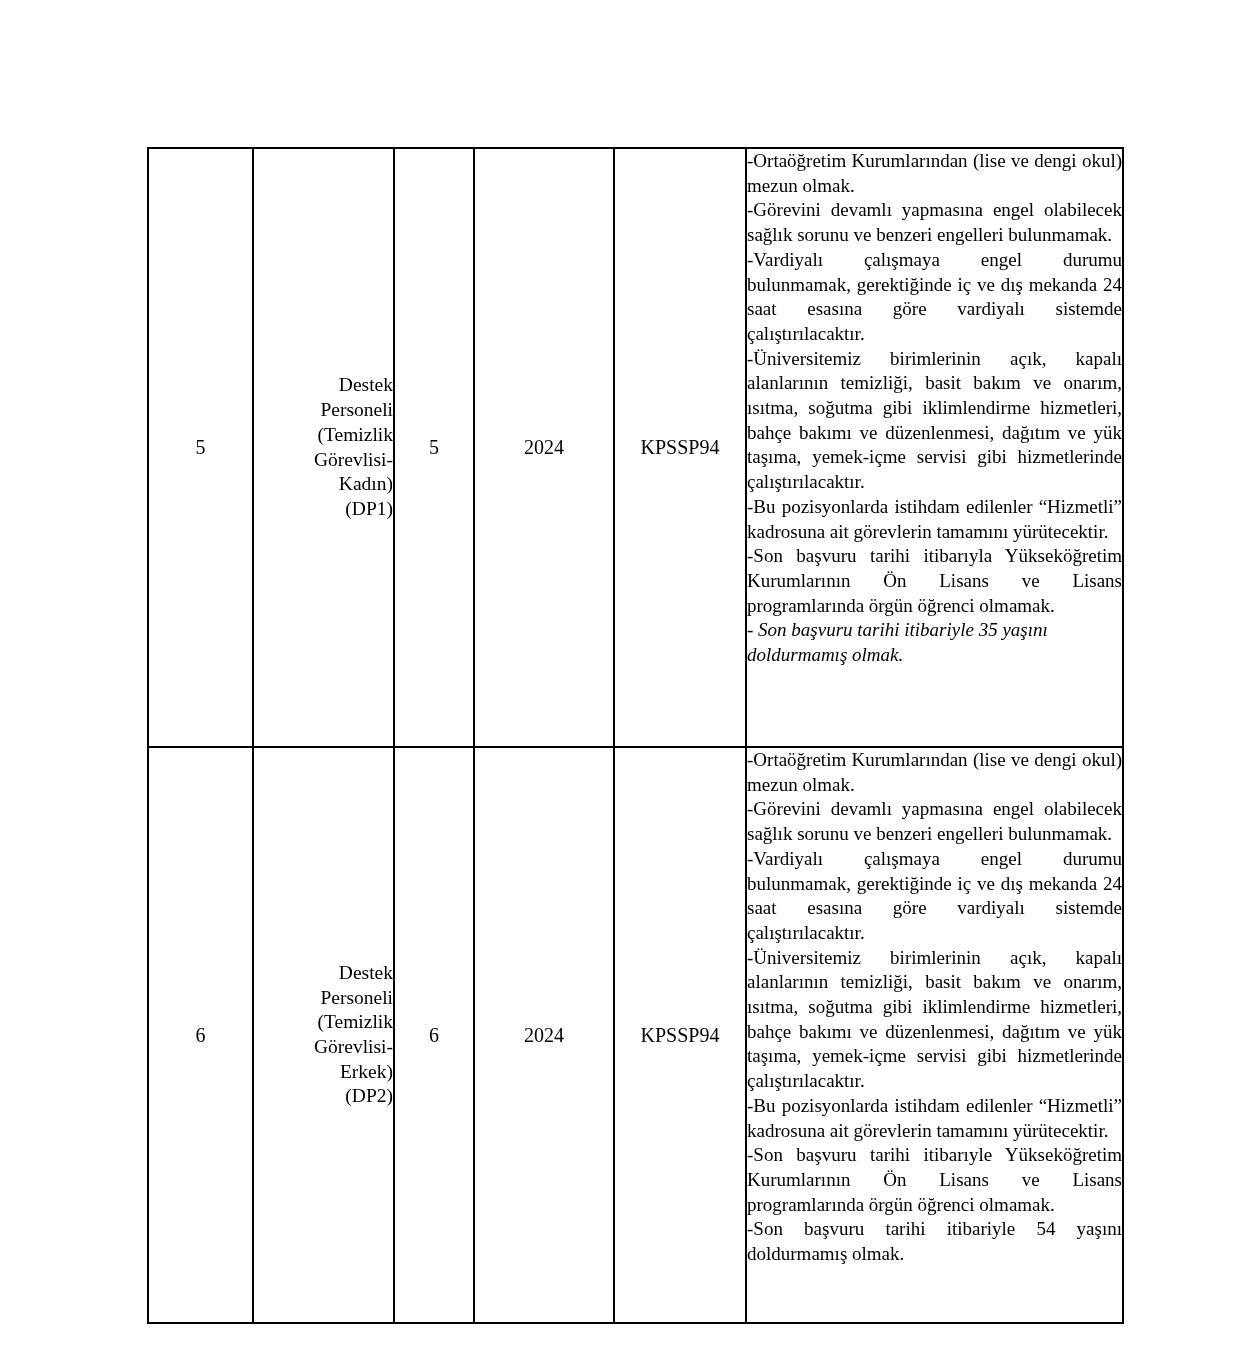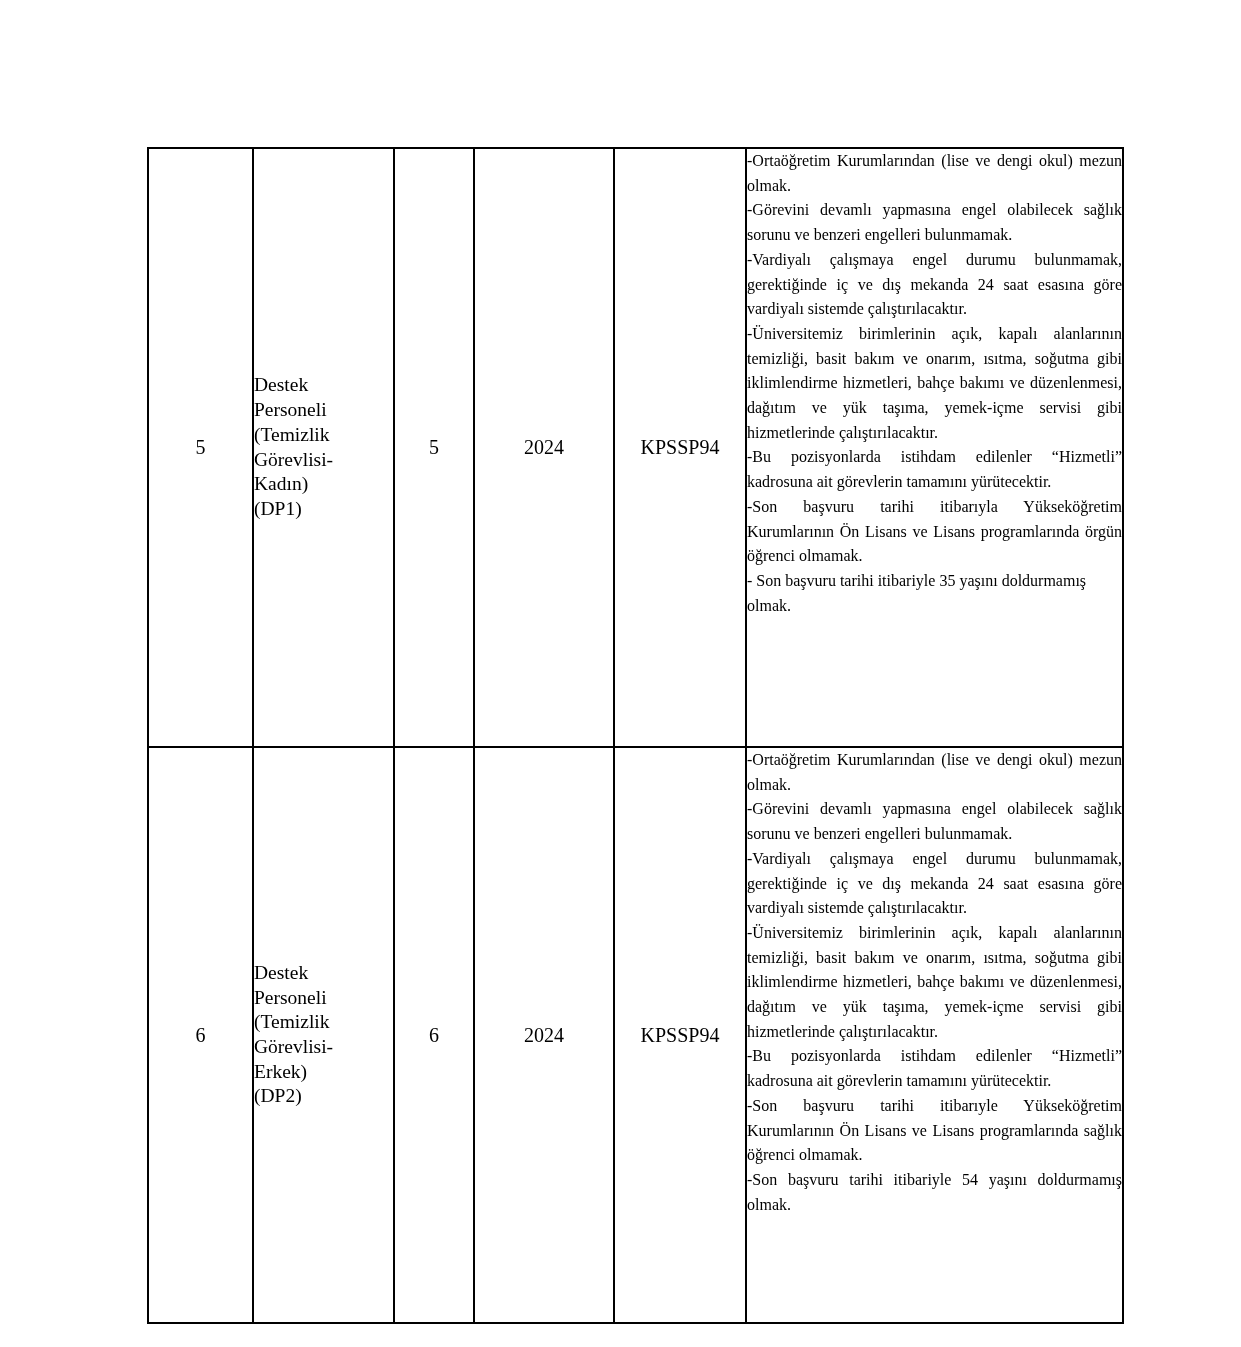--- a/index.html
+++ b/index.html
@@ -30,39 +30,40 @@
   }
   tr.r1 { height: 599px; }
   tr.r2 { height: 576px; }
   td.mid {
     text-align: center;
     vertical-align: middle;
     font-size: 20px;
     line-height: 24.7px;
   }
   td.title-cell {
-    text-align: left;
+    text-align: right;
     vertical-align: middle;
     font-size: 19.5px;
     line-height: 24.7px;
     white-space: pre-line;
   }
   td.req {
     vertical-align: top;
     padding: 3px 9px 2px 8px;
-    font-size: 16px;
+    font-size: 19px;
     line-height: 24.7px;
   }
   td.req p {
     margin: 0;
     text-align: justify;
     text-justify: inter-word;
   }
   td.req p.plain {
     text-align: left;
+    font-style: italic;
   }
 </style>
 </head>
 <body>
 
 <div class="page">
   <table class="positions">
     <colgroup>
       <col style="width:105px">
       <col style="width:141px">
@@ -103,19 +104,19 @@
 (DP2)</td>
         <td class="mid">6</td>
         <td class="mid">2024</td>
         <td class="mid">KPSSP94</td>
         <td class="req">
           <p>-Ortaöğretim Kurumlarından (lise ve dengi okul) mezun olmak.</p>
           <p>-Görevini devamlı yapmasına engel olabilecek sağlık sorunu ve benzeri engelleri bulunmamak.</p>
           <p>-Vardiyalı çalışmaya engel durumu bulunmamak, gerektiğinde iç ve dış mekanda 24 saat esasına göre vardiyalı sistemde çalıştırılacaktır.</p>
           <p>-Üniversitemiz birimlerinin açık, kapalı alanlarının temizliği, basit bakım ve onarım, ısıtma, soğutma gibi iklimlendirme hizmetleri, bahçe bakımı ve düzenlenmesi, dağıtım ve yük taşıma, yemek-içme servisi gibi hizmetlerinde çalıştırılacaktır.</p>
           <p>-Bu pozisyonlarda istihdam edilenler “Hizmetli” kadrosuna ait görevlerin tamamını yürütecektir.</p>
-          <p>-Son başvuru tarihi itibarıyle Yükseköğretim Kurumlarının Ön Lisans ve Lisans programlarında sağlık öğrenci olmamak.</p>
+          <p>-Son başvuru tarihi itibarıyle Yükseköğretim Kurumlarının Ön Lisans ve Lisans programlarında örgün öğrenci olmamak.</p>
           <p>-Son başvuru tarihi itibariyle 54 yaşını doldurmamış olmak.</p>
         </td>
       </tr>
     </tbody>
   </table>
 </div>
 
 </body></html>

